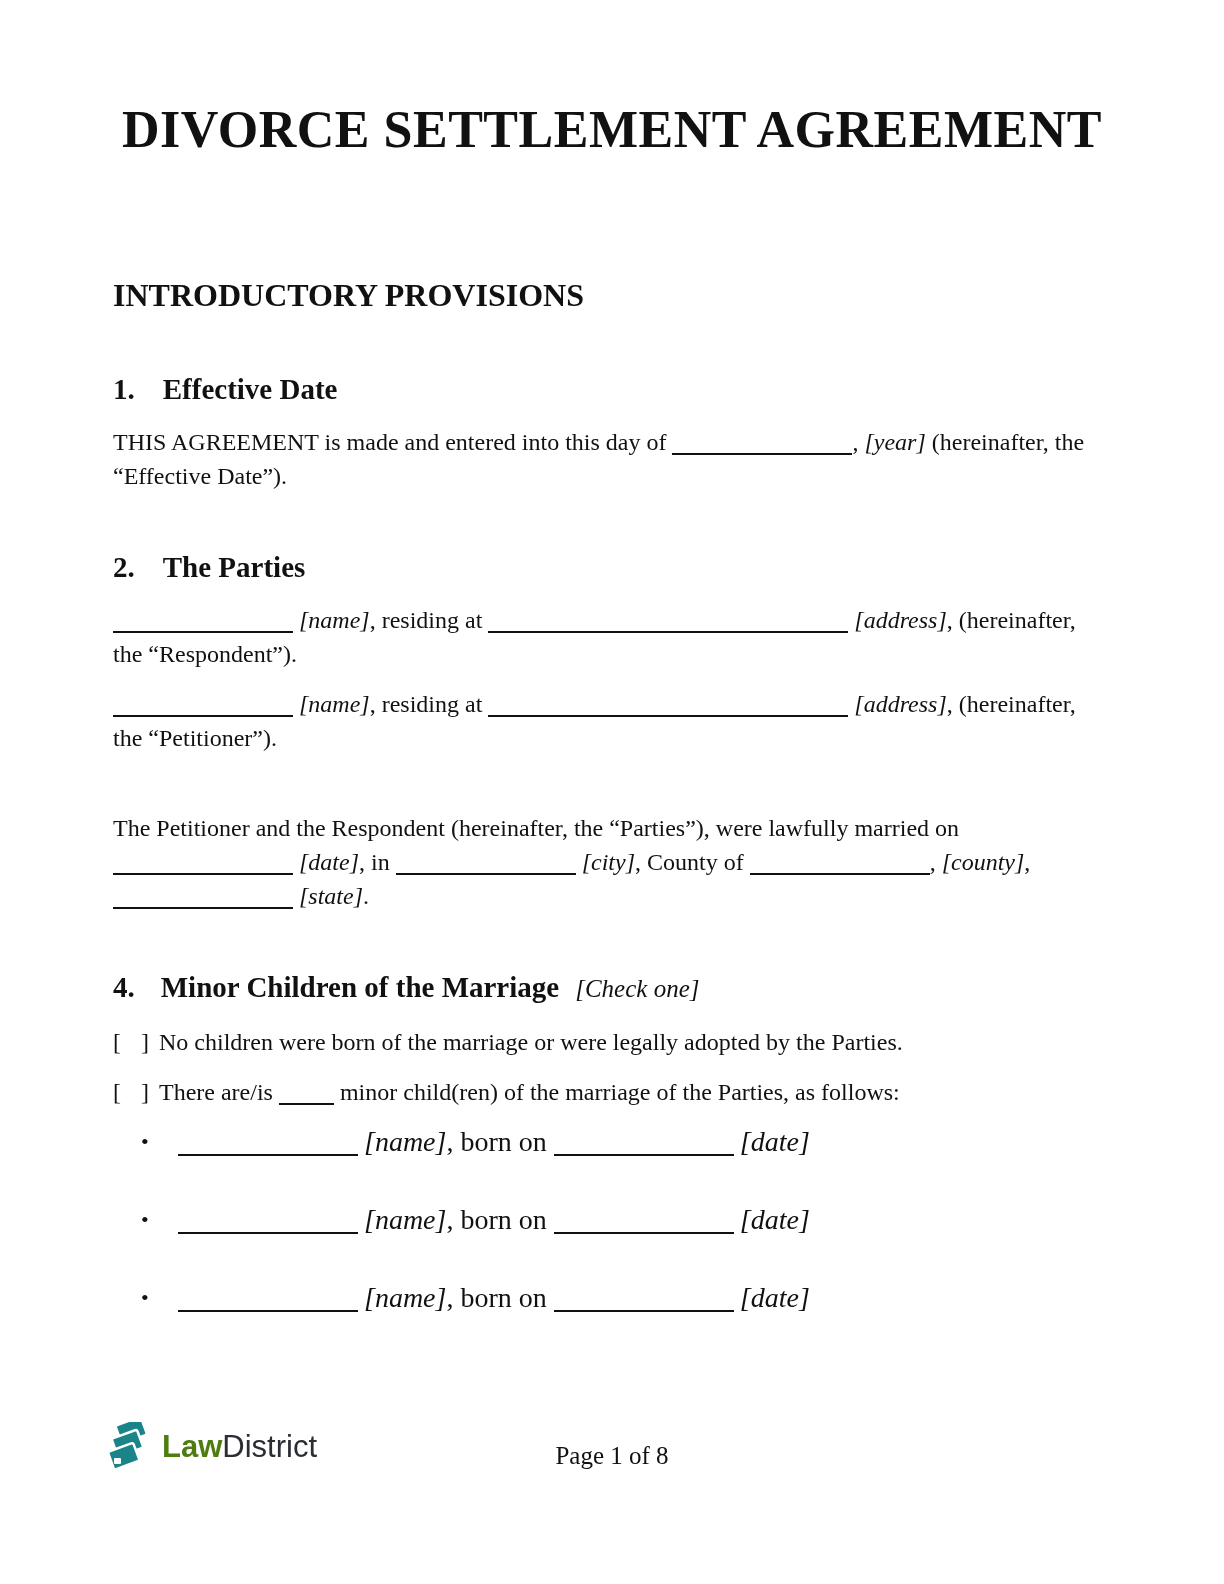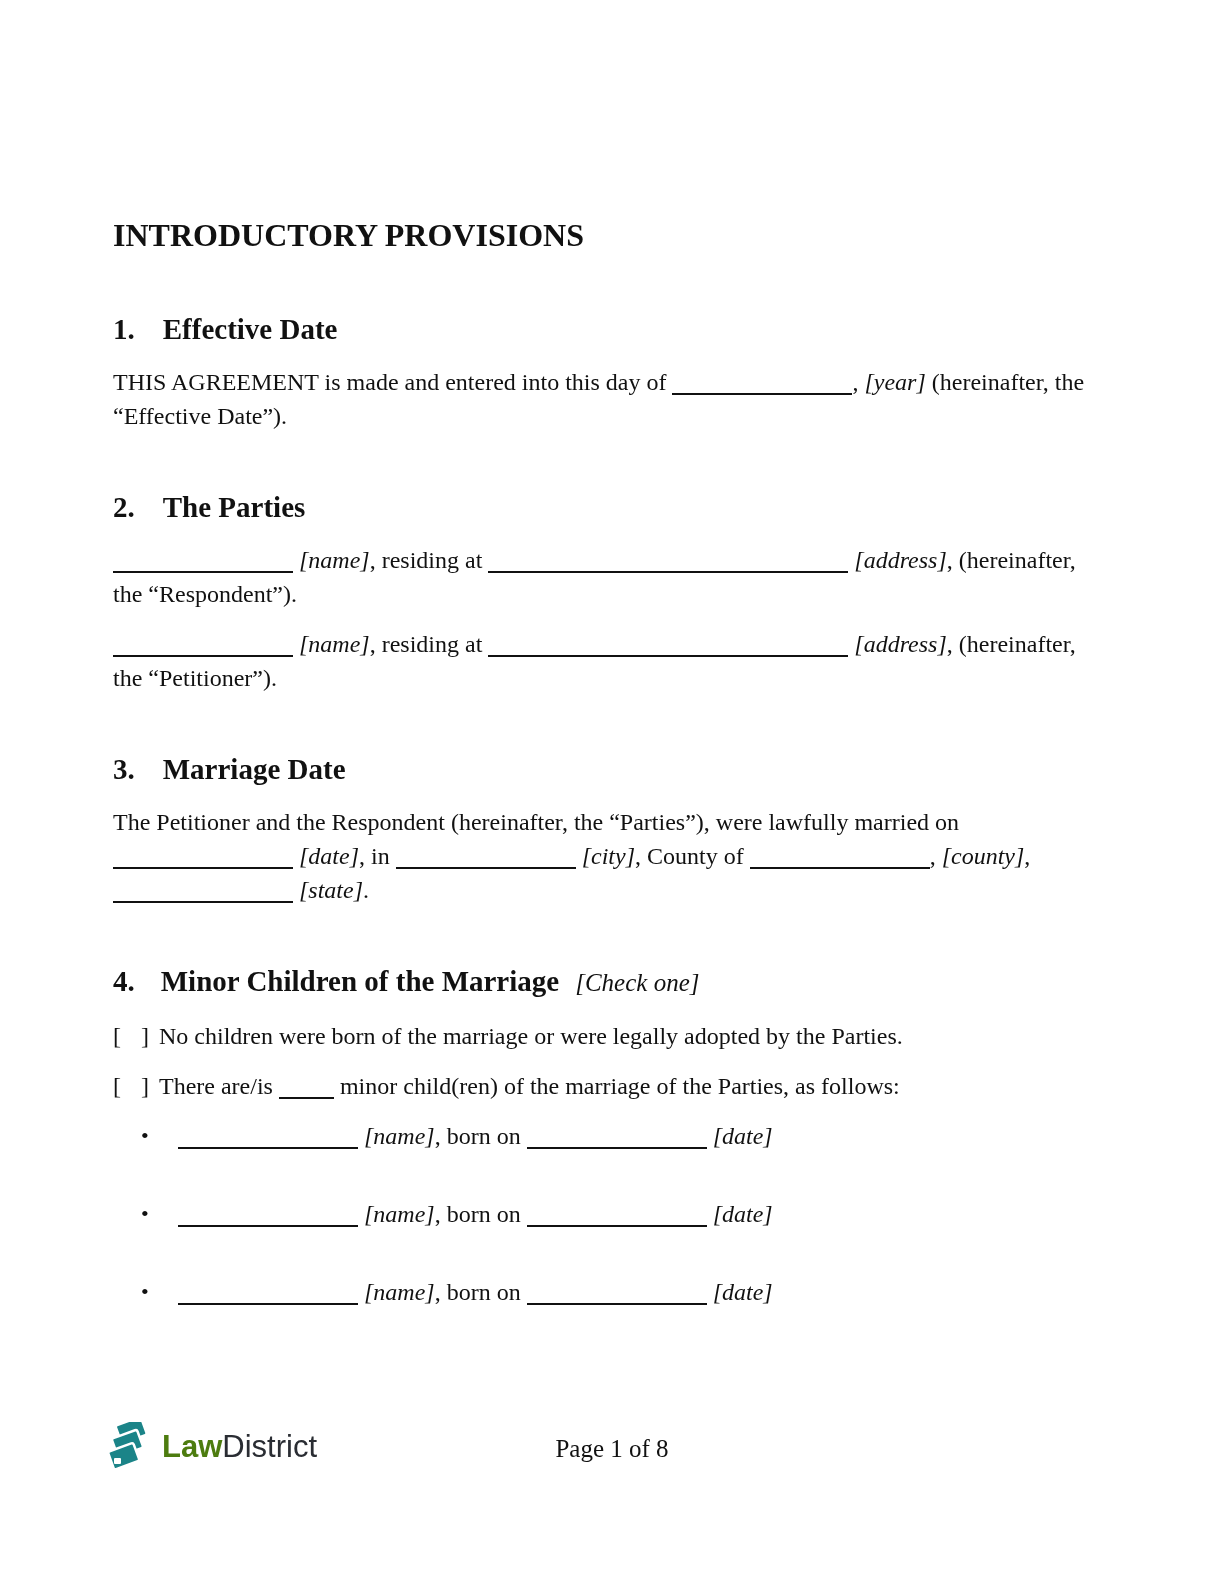--- a/index.html
+++ b/index.html
@@ -37,21 +37,21 @@
     font-weight:normal;
   }
   .section ul{
     list-style:none;
     margin:16px 0 0 0;padding:0;
   }
   .section li{
     position:relative;
     padding-left:65px;
     margin-bottom:44px;
-    font-size:24px;line-height:34px;
+    font-size:28px;line-height:34px;
   }
   .section li::before{
     content:"\2022";
     position:absolute;left:28px;top:0;
     font-size:22px;
   }
   
   .it{font-style:italic;}
   .note{font-style:italic;font-weight:normal;font-size:25px;}
   .blank{
@@ -68,47 +68,47 @@
   }
   .brand{
     position:absolute;left:108px;top:2px;
     display:flex;align-items:center;
     font-family:"Liberation Sans","DejaVu Sans",sans-serif;
   }
   .brand svg{display:block;margin-right:8px;}
   .brand .law{font-weight:700;font-size:31px;color:#4d7c0f;}
   .brand .district{font-weight:400;font-size:31px;color:#2a2d33;}
   .pagenum{
-    position:absolute;left:50%;top:15px;
+    position:absolute;left:50%;top:22px;
     transform:translateX(-50%);
     font-size:25px;color:#111;
     font-family:"Liberation Serif","DejaVu Serif",serif;
   }
 </style>
 </head>
 <body>
 
 <div class="page">
 
+  <h1 class="doc-title">DIVORCE SETTLEMENT AGREEMENT</h1>
 
   <h2 class="intro">INTRODUCTORY PROVISIONS</h2>
 
   <div class="section">
     <h3><span>1.</span><span class="sp" style="width: 28px;"></span><span>Effective Date</span></h3>
     <p><span>THIS AGREEMENT is made and entered into this day of </span><span class="blank" style="width: 180px;"></span><span>, </span><span class="it">[year]</span><span> (hereinafter, the “Effective Date”).</span></p>
   </div>
 
   <div class="section">
     <h3><span>2.</span><span class="sp" style="width: 28px;"></span><span>The Parties</span></h3>
     <p><span class="blank" style="width: 180px;"></span><span class="sp" style="width: 6px;"></span><span class="it">[name]</span><span>, residing at </span><span class="blank" style="width: 360px;"></span><span class="sp" style="width: 6px;"></span><span class="it">[address]</span><span>, (hereinafter, the “Respondent”).</span></p>
     <p><span class="blank" style="width: 180px;"></span><span class="sp" style="width: 6px;"></span><span class="it">[name]</span><span>, residing at </span><span class="blank" style="width: 360px;"></span><span class="sp" style="width: 6px;"></span><span class="it">[address]</span><span>, (hereinafter, the “Petitioner”).</span></p>
   </div>
 
   <div class="section">
-    <h3><span>3.</span><span class="sp" style="width: 28px;"></span><span>Marriage Date</span></h3>
     <p><span>The Petitioner and the Respondent (hereinafter, the “Parties”), were lawfully married on </span><span class="blank" style="width: 180px;"></span><span class="sp" style="width: 6px;"></span><span class="it">[date]</span><span>, in </span><span class="blank" style="width: 180px;"></span><span class="sp" style="width: 6px;"></span><span class="it">[city]</span><span>, County of </span><span class="blank" style="width: 180px;"></span><span>, </span><span class="it">[county]</span><span>, </span><span class="blank" style="width: 180px;"></span><span class="sp" style="width: 6px;"></span><span class="it">[state]</span><span>.</span></p>
   </div>
 
   <div class="section">
     <h3><span>4.</span><span class="sp" style="width: 26px;"></span><span>Minor Children of the Marriage</span><span class="sp" style="width: 16px;"></span><span class="note">[Check one]</span></h3>
     <p class="check"><span>[</span><span class="sp" style="width: 20px;"></span><span>]</span><span class="sp" style="width: 10px;"></span><span>No children were born of the marriage or were legally adopted by the Parties.</span></p>
     <p class="check"><span>[</span><span class="sp" style="width: 20px;"></span><span>]</span><span class="sp" style="width: 10px;"></span><span>There are/is </span><span class="blank" style="width: 55px;"></span><span> minor child(ren) of the marriage of the Parties, as follows:</span></p>
     <ul>
       <li><span class="blank" style="width: 180px;"></span><span class="sp" style="width: 6px;"></span><span class="it">[name]</span><span>, born on </span><span class="blank" style="width: 180px;"></span><span class="sp" style="width: 6px;"></span><span class="it">[date]</span></li>
       <li><span class="blank" style="width: 180px;"></span><span class="sp" style="width: 6px;"></span><span class="it">[name]</span><span>, born on </span><span class="blank" style="width: 180px;"></span><span class="sp" style="width: 6px;"></span><span class="it">[date]</span></li>

